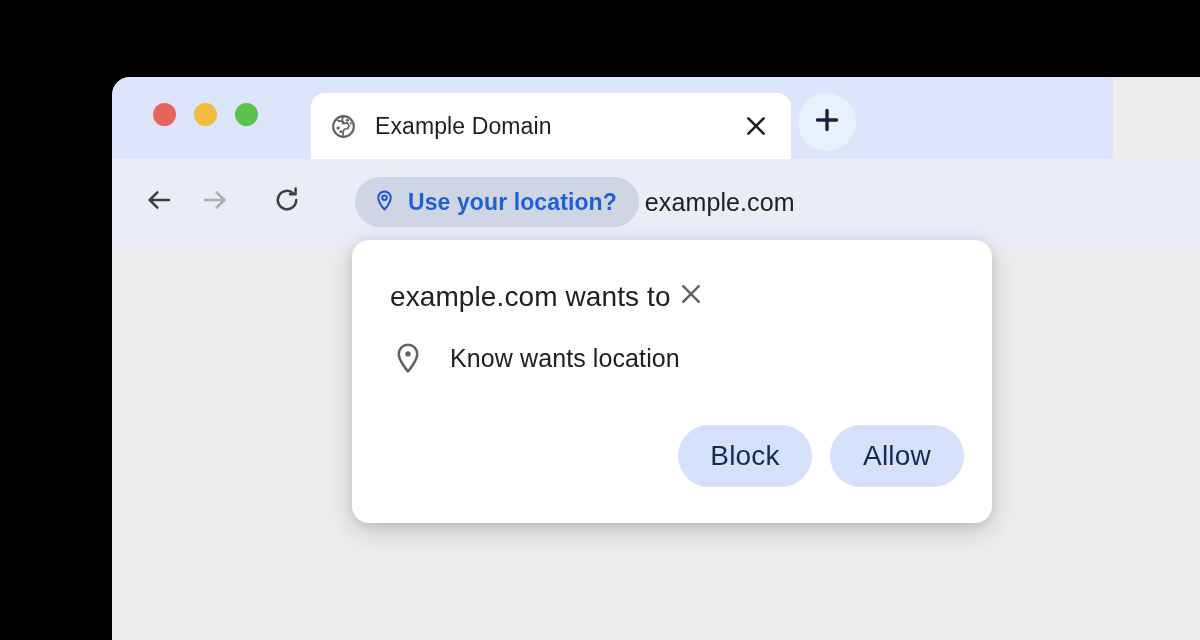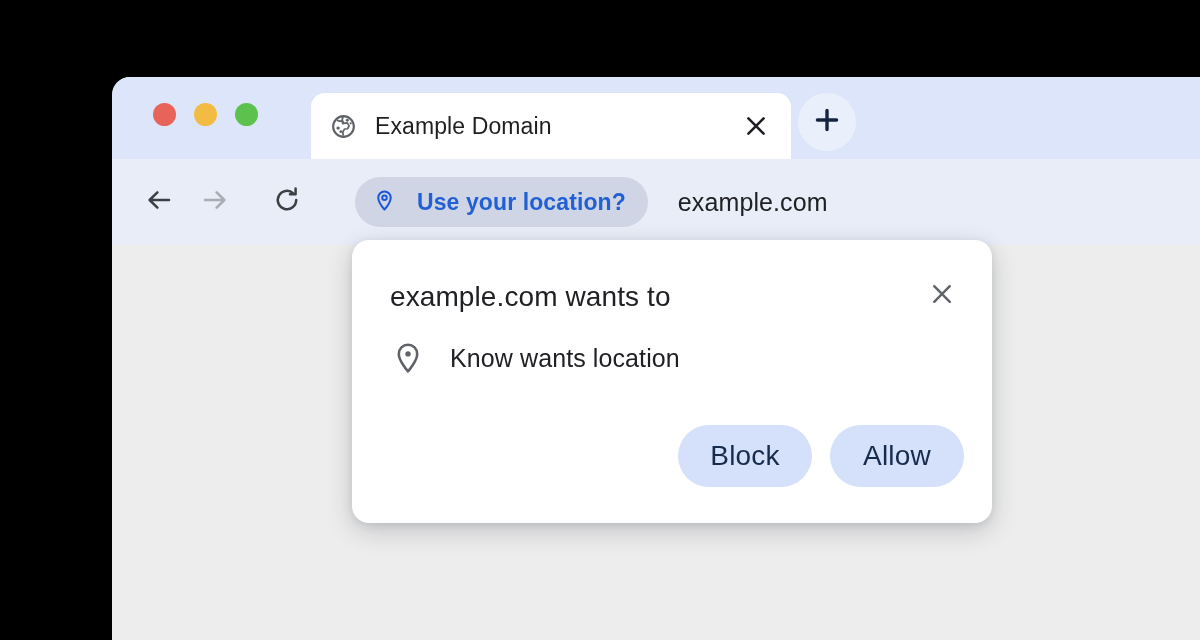--- a/index.html
+++ b/index.html
@@ -30,21 +30,21 @@
     border-top-left-radius: 18px;
     overflow: hidden;
     background: #ededed;
   }
 
   
   .tab-strip {
     position: absolute;
     left: 0;
     top: 0;
-    width: 1088px;
+    width: 1001px;
     height: 82px;
     background: #dce5f9;
     border-top-left-radius: 18px;
   }
 
   .traffic-lights {
     position: absolute;
     left: 41px;
     top: 26px;
     display: flex;
@@ -153,32 +153,32 @@
     padding-left: 0;
   }
 
   .perm-chip {
     height: 50px;
     display: flex;
     align-items: center;
     background: #cfd5e4;
     border-radius: 25px;
     padding: 0 22px 0 18px;
-    gap: 21px;
+    gap: 12px;
   }
   .perm-chip-label {
     font-size: 23px;
     font-weight: bold;
     color: #2160d4;
     white-space: nowrap;
     letter-spacing: 0.1px;
   }
 
   .omnibox-url {
-    margin-left: 30px;
+    margin-left: 6px;
     font-size: 25px;
     color: #202124;
     white-space: nowrap;
     letter-spacing: 0.1px;
   }
 
   
   .page-content {
     position: absolute;
     left: 0;
@@ -201,21 +201,20 @@
                 0 2px 8px rgba(30, 35, 50, 0.10);
   }
 
   .perm-dialog-header {
     position: absolute;
     left: 38px;
     top: 40px;
     right: 30px;
     display: flex;
     align-items: flex-start;
-    justify-content: space-between;
   }
   .perm-dialog-title {
     font-size: 28px;
     color: #202124;
     letter-spacing: 0.1px;
     line-height: 1.2;
   }
   .dialog-close {
     width: 40px;
     height: 40px;

